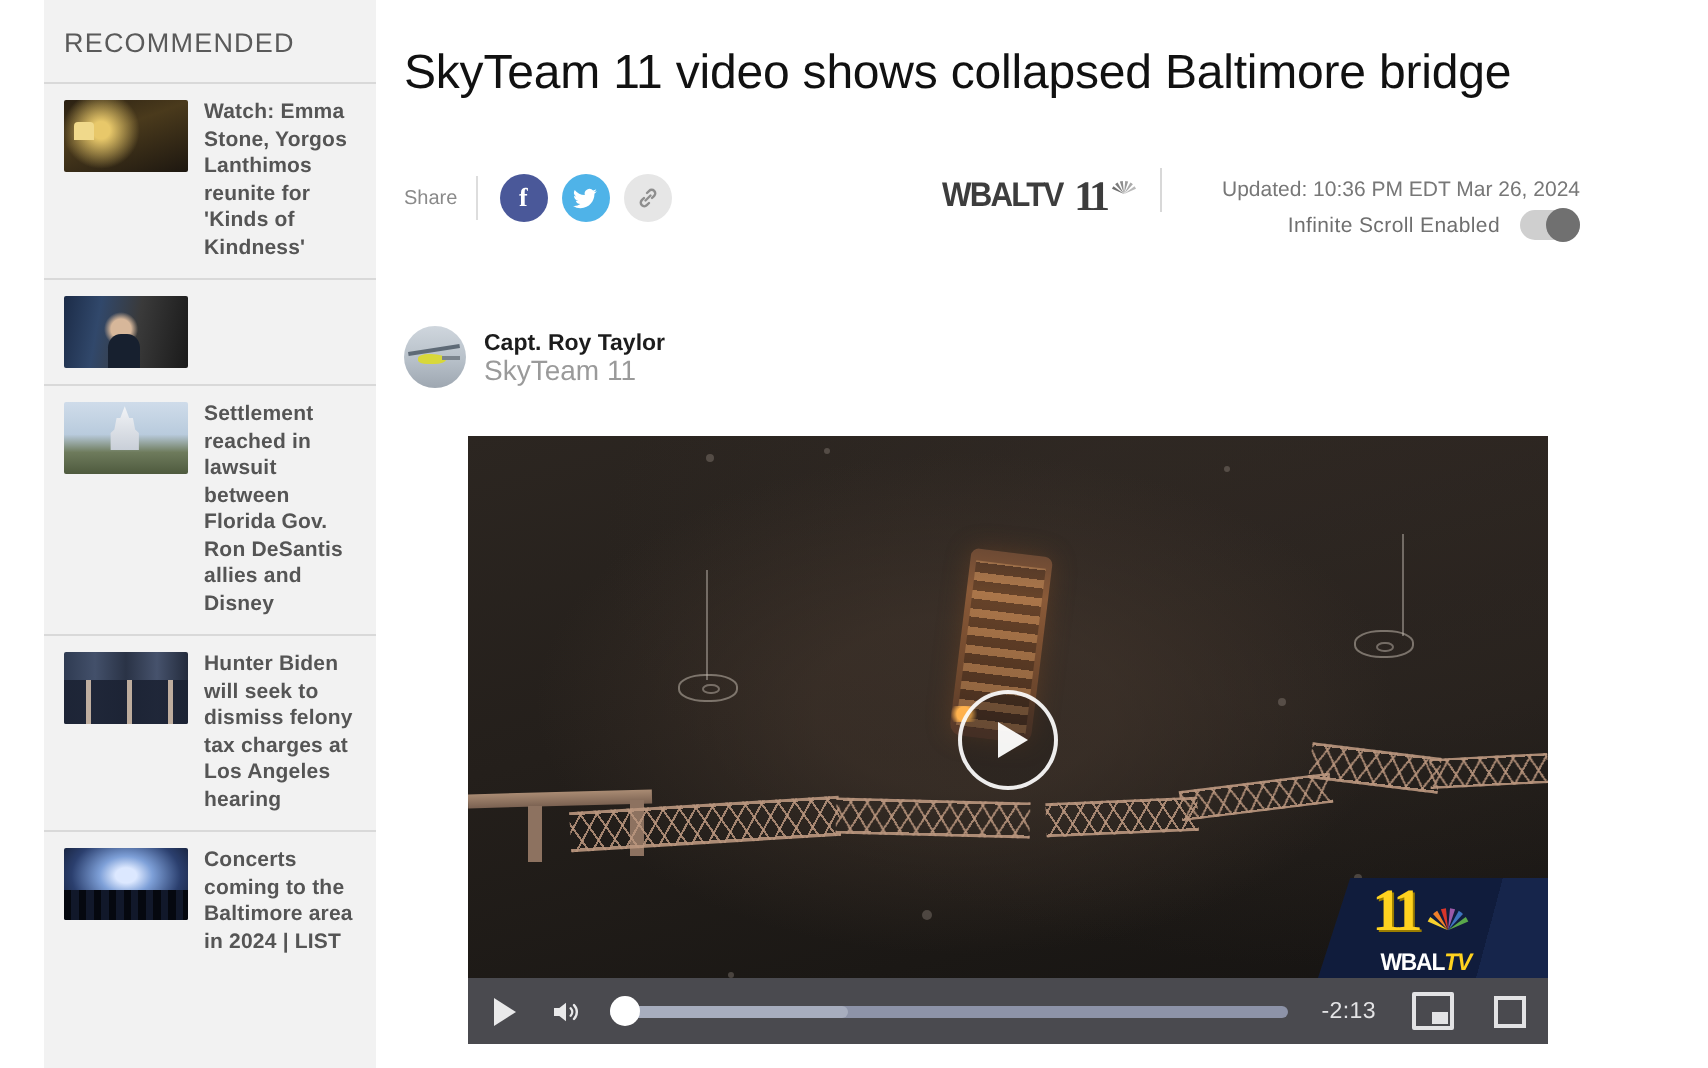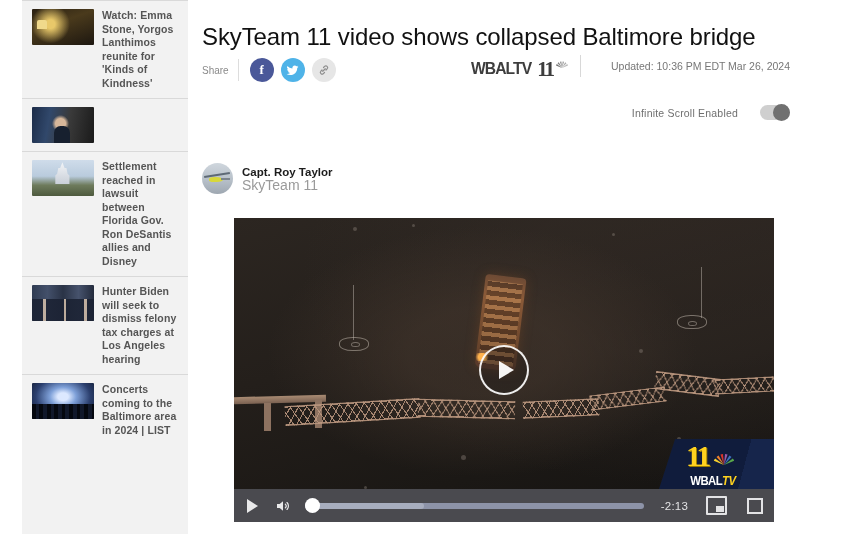--- a/index.html
+++ b/index.html
@@ -137,21 +137,21 @@
     line-height: 30px;
     color: #111111;
     font-weight: 400;
     margin: 22px 0 0 0;
     letter-spacing: -0.1px;
   }
 
   .meta-row {
     display: flex;
     align-items: center;
-    margin-top: 3px;
+    margin-top: 32px;
     height: 30px;
     position: relative;
   }
 
   .share-label {
     font-size: 10px;
     color: #8a8a8a;
     margin-right: 9px;
   }
   .share-sep {
@@ -221,21 +221,21 @@
     white-space: nowrap;
     padding-left: 20px;
   }
 
   .scroll-row {
     position: absolute;
     right: 64px;
     top: 105px;
     display: flex;
     align-items: center;
-    gap: 22px;
+    gap: 10px;
   }
   .scroll-label {
     font-size: 10.5px;
     color: #6f6f6f;
     letter-spacing: .2px;
   }
   .toggle {
     width: 30px; height: 15px;
     background: #cfcfcf;
     border-radius: 8px;
@@ -507,20 +507,21 @@
   .ctl-fs .br { right:0; bottom:0; border-left:none; border-top:none; }
 </style>
 </head>
 <body>
 
 <div class="page">
 
   <div class="left-gutter"></div>
 
   <aside class="sidebar">
+    <div class="sidebar-title">RECOMMENDED</div>
     <ul class="rec-list">
       <li class="rec-item">
         <div class="rec-thumb thumb-emma"></div>
         <div class="rec-text">Watch: Emma Stone, Yorgos Lanthimos reunite for 'Kinds of Kindness'</div>
       </li>
       <li class="rec-item">
         <div class="rec-thumb thumb-lieberman"></div>
       </li>
       <li class="rec-item">
         <div class="rec-thumb thumb-disney"></div>

